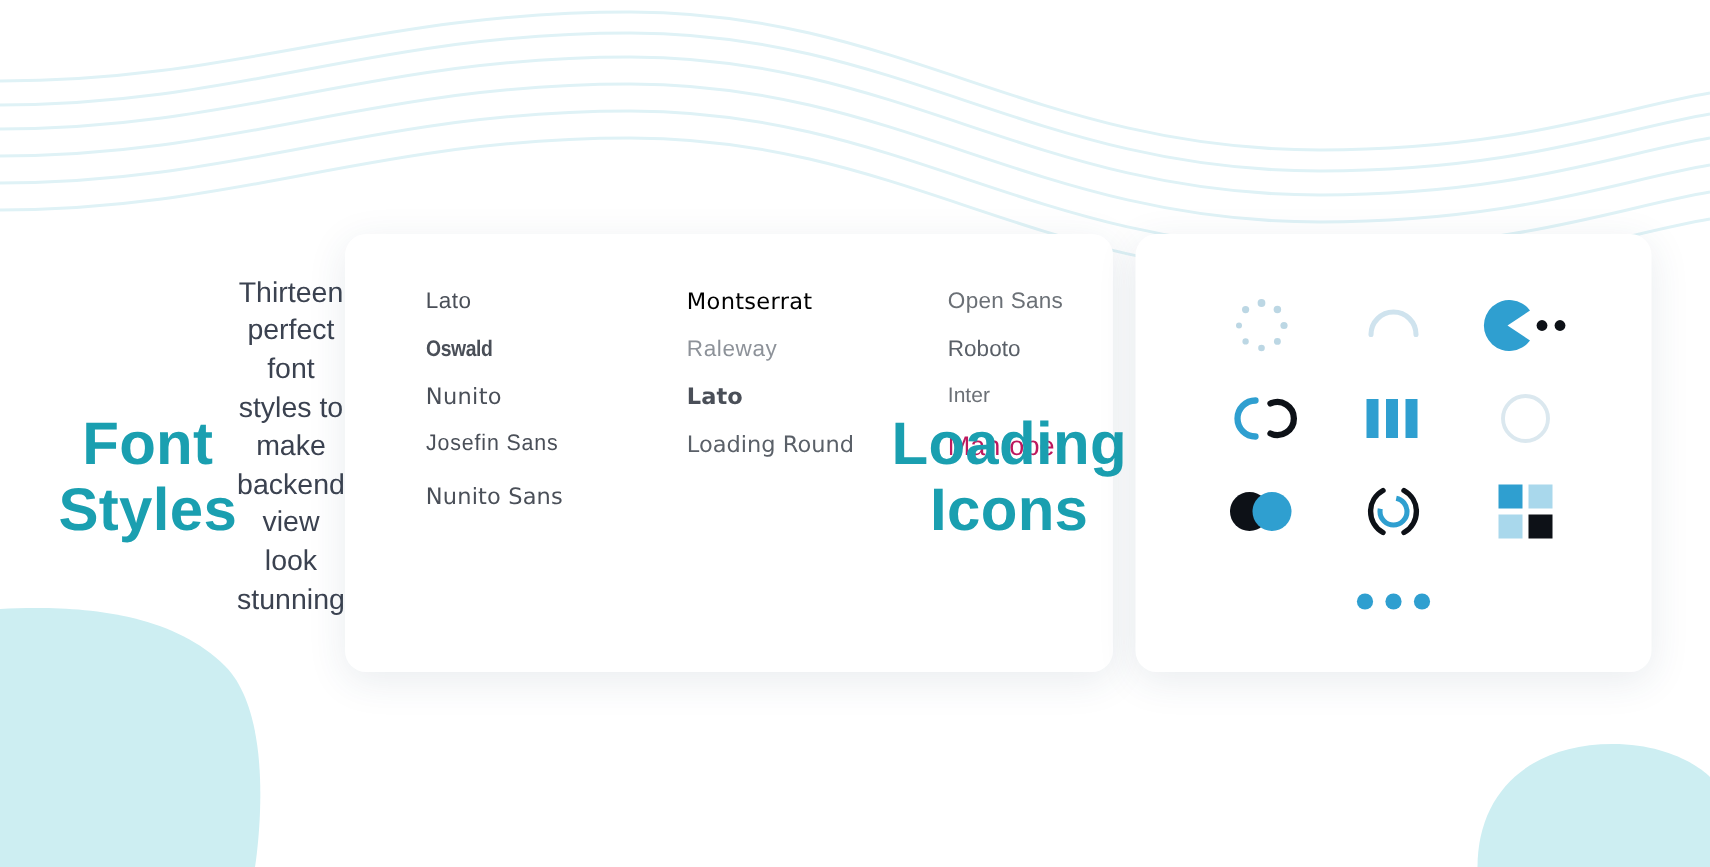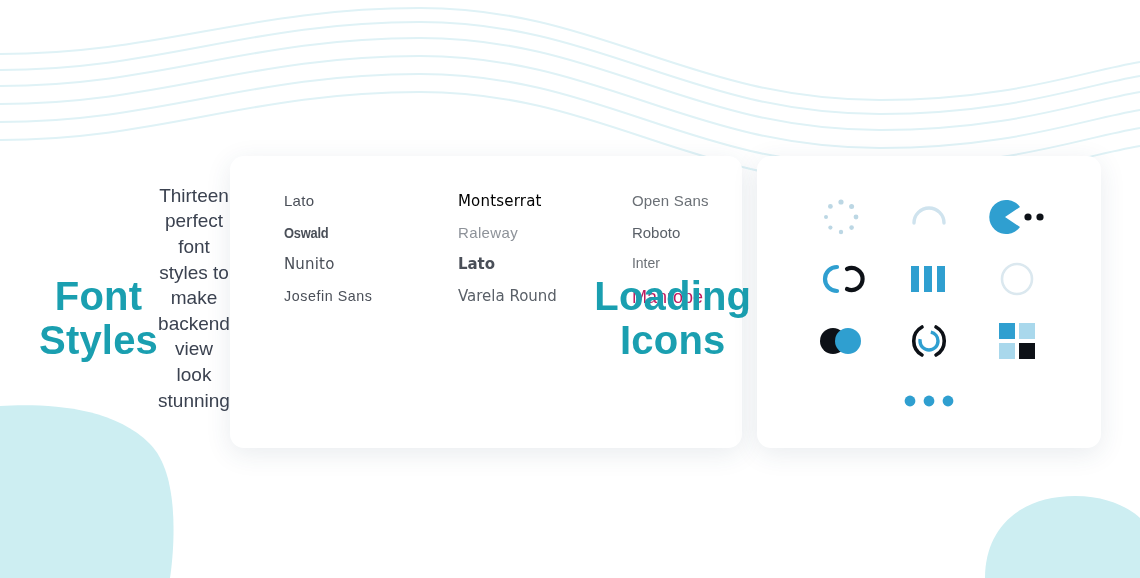--- a/index.html
+++ b/index.html
@@ -174,23 +174,24 @@
 
         <div class="font-item f-oswald">Oswald</div>
         <div class="font-item f-raleway">Raleway</div>
         <div class="font-item f-roboto">Roboto</div>
 
         <div class="font-item f-poppins">Nunito</div>
         <div class="font-item f-rubik">Lato</div>
         <div class="font-item f-inter">Inter</div>
 
         <div class="font-item f-josefin">Josefin Sans</div>
-        <div class="font-item f-varela">Varela Round</div>
+        <div class="font-item f-varela">Loading Round</div>
         <div class="font-item f-manrope">Manrope</div>
 
+        <div class="font-item f-nunito">Nunito Sans</div>
         <div></div>
           <div></div>
       </div>
     </div>
   </div>
 
   <div class="column">
     <h1 class="section-title">Loading Icons</h1>
 
     <div class="card loaders-card">

